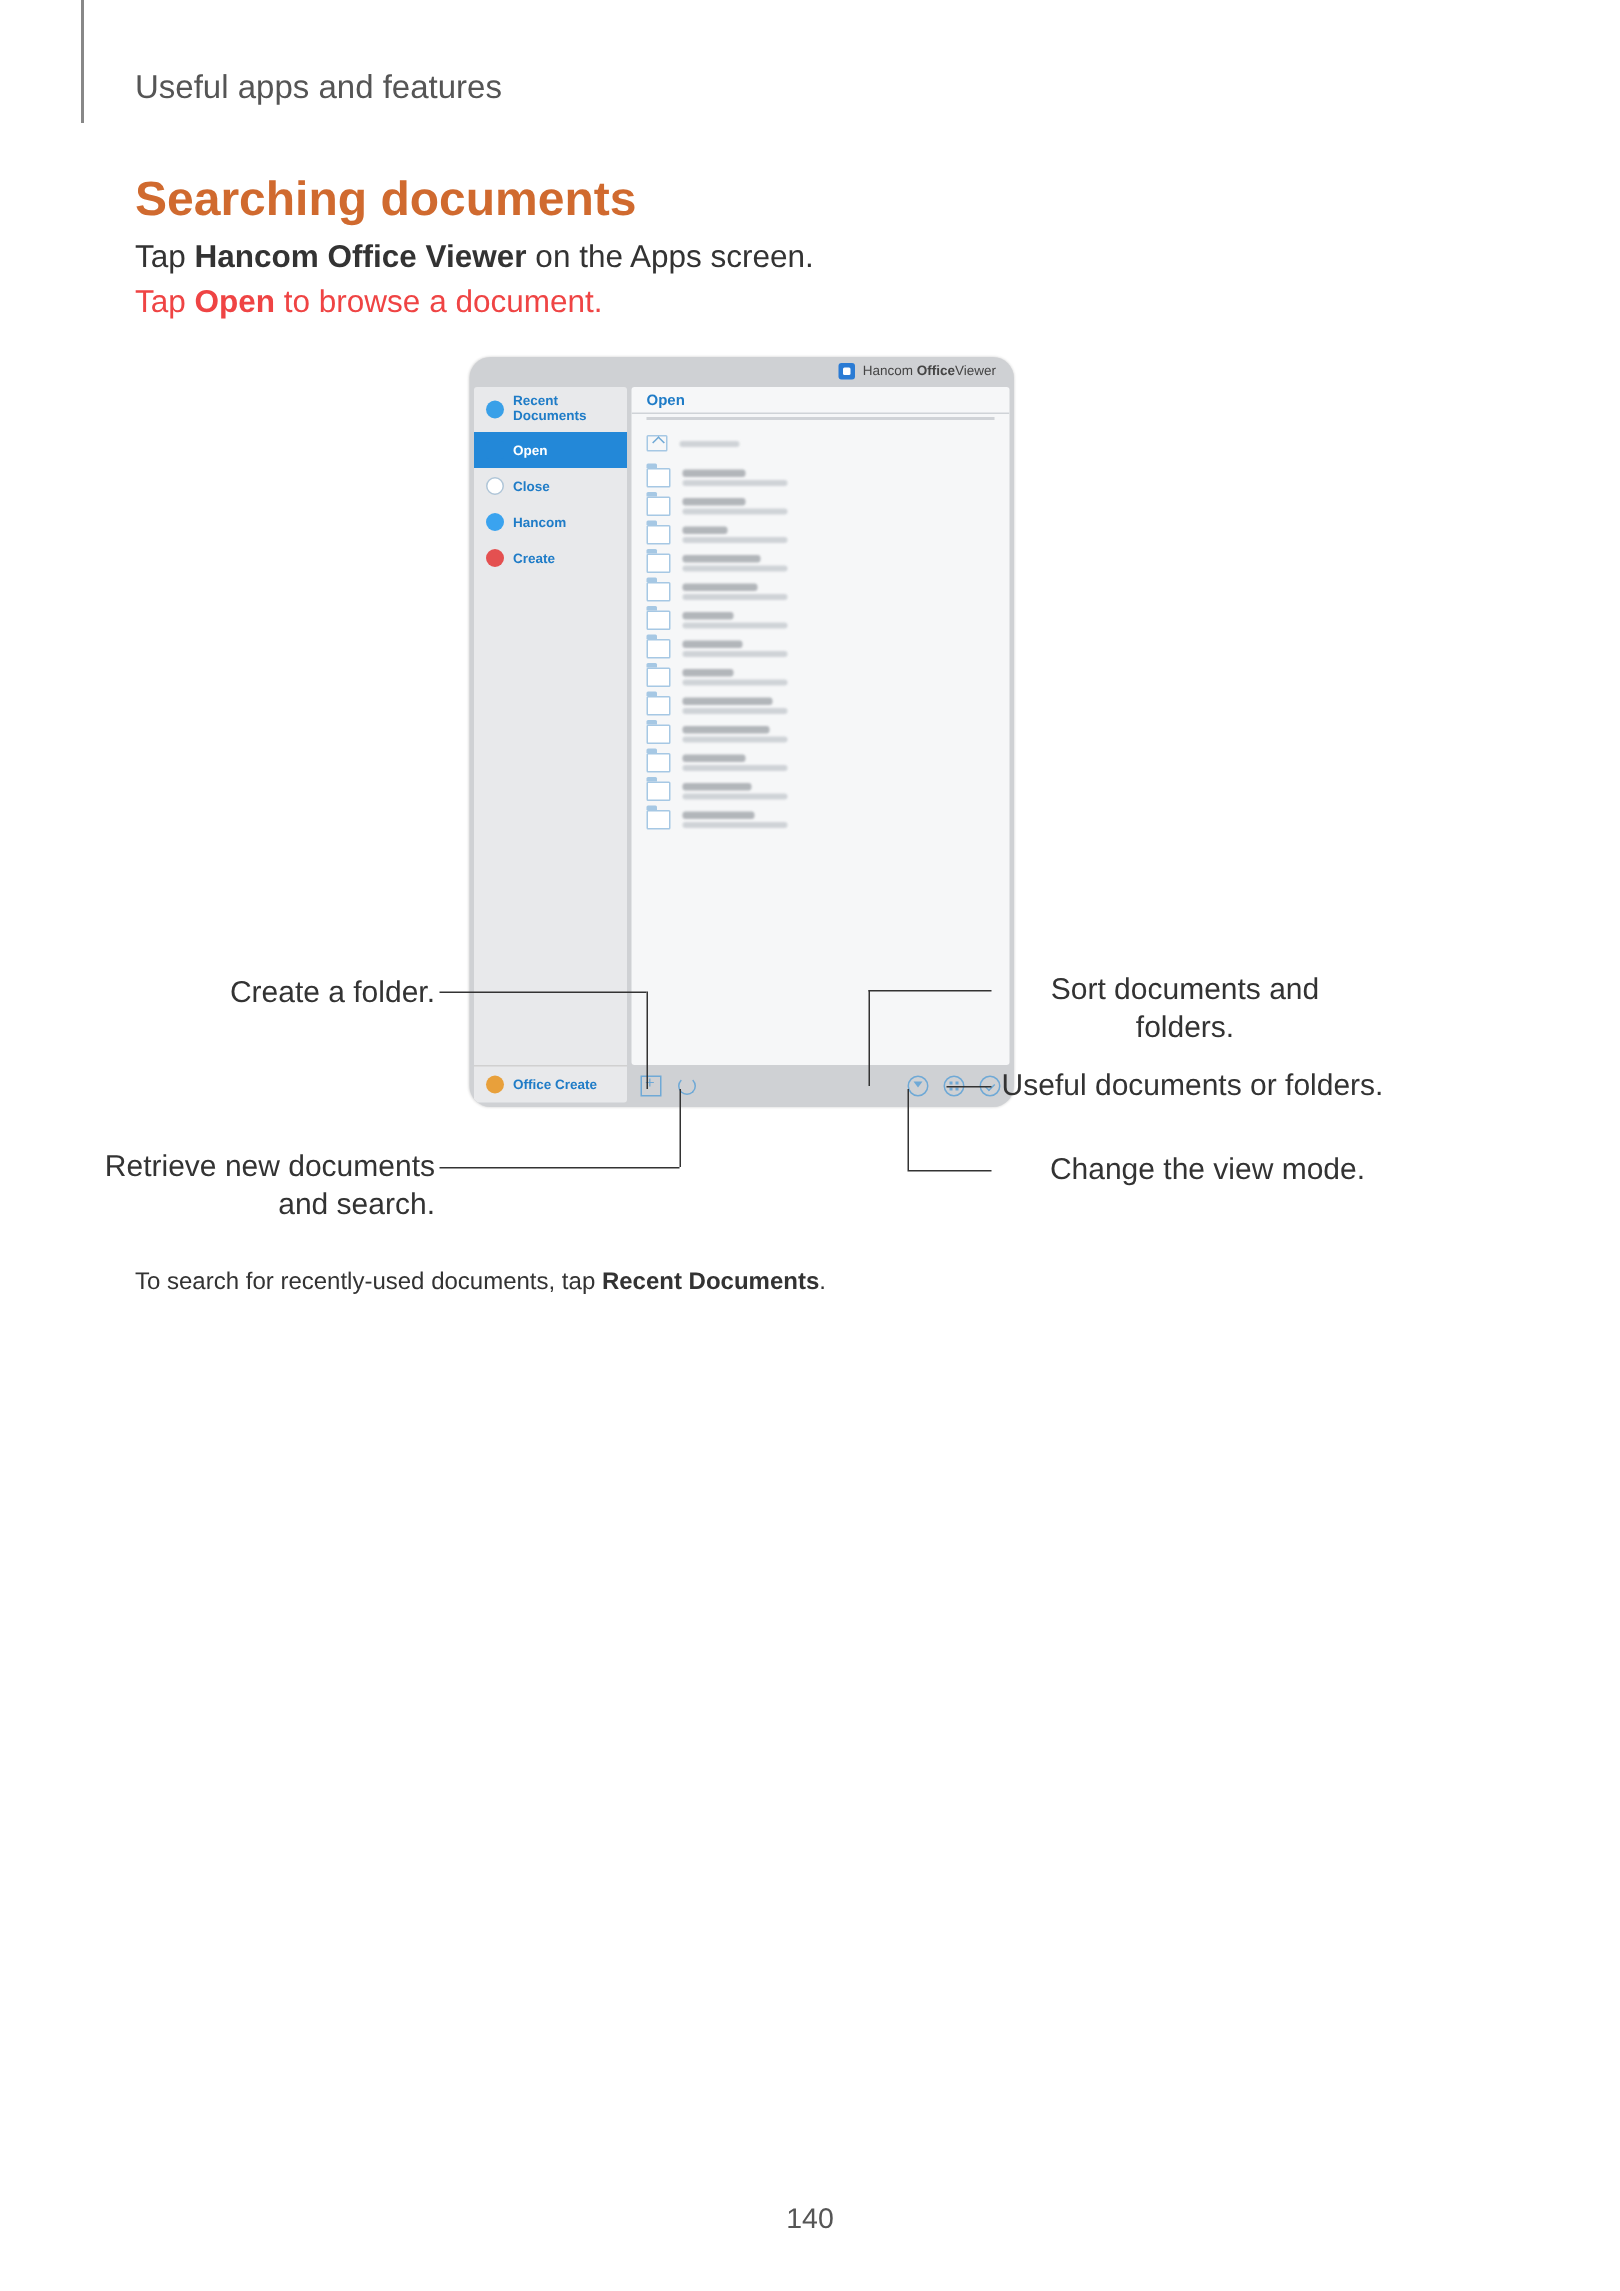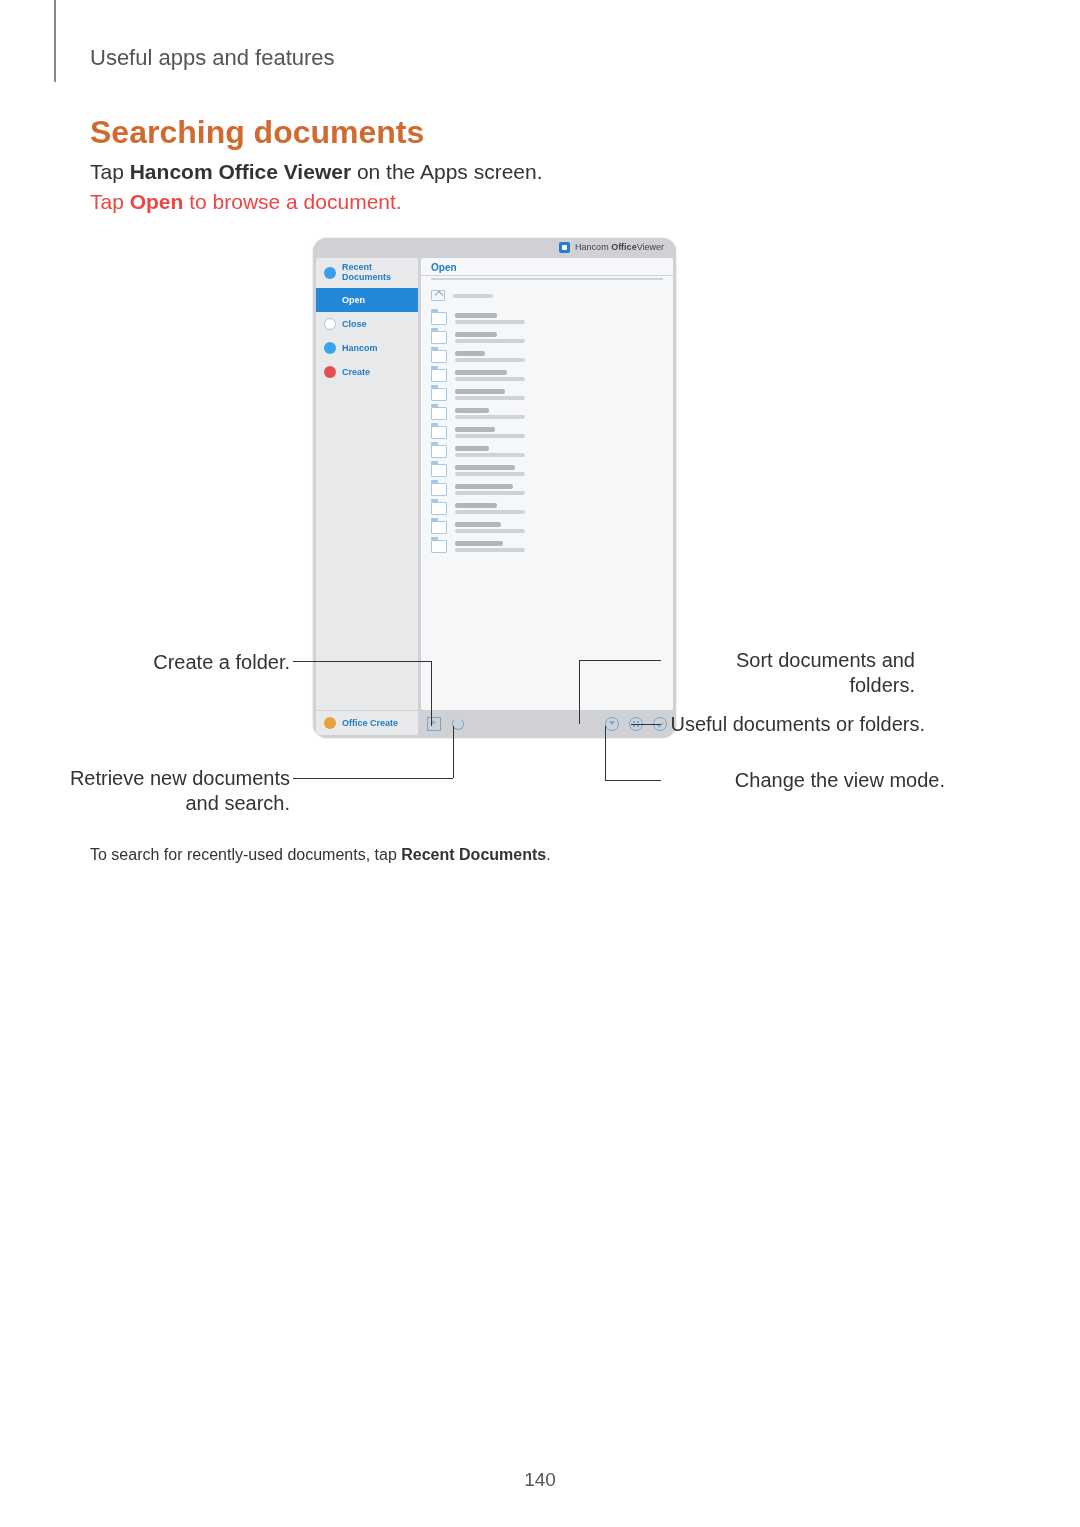--- a/index.html
+++ b/index.html
@@ -279,21 +279,21 @@
     transform: rotate(-45deg);
   }
 
   
   .callout {
     position: absolute;
     font-size: 20px;
     color: #333;
     line-height: 1.25;
   }
-  .callout.right { text-align: right; }
+  .callout.right { text-align: center; }
   .callout.left { text-align: right; }
   .line {
     position: absolute;
     background: #333;
   }
   .line.h { height: 1px; }
   .line.v { width: 1px; }
 
   .page-num {
     position: absolute;

